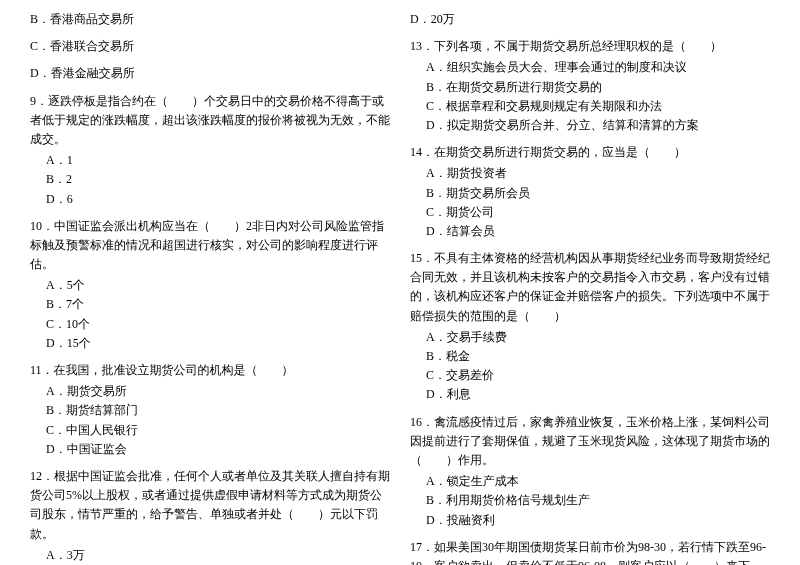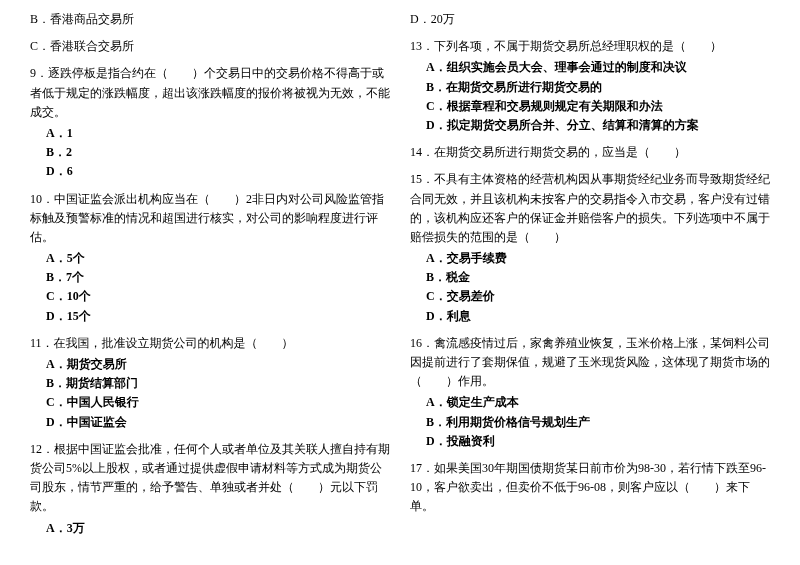--- a/index.html
+++ b/index.html
@@ -29,41 +29,43 @@
     .question-block {
       margin-bottom: 8px;
     }
     .question-text {
       line-height: 1.6;
       text-indent: 0;
       margin-bottom: 2px;
     }
     .options {
       padding-left: 16px;
-      font-weight: bold;
     }
     .option {
       line-height: 1.6;
     }
   </style>
 </head>
 <body>
 
 <div class="page">
   <div class="two-col">
     <div class="col">
 
       <div class="question-block">
         <div class="option">B．香港商品交易所</div>
       </div>
 
       <div class="question-block">
         <div class="option">C．香港联合交易所</div>
       </div>
 
+      <div class="question-block">
+        <div class="option">D．香港金融交易所</div>
+      </div>
 
       <div class="question-block">
         <div class="question-text">9．逐跌停板是指合约在（　　）个交易日中的交易价格不得高于或者低于规定的涨跌幅度，超出该涨跌幅度的报价将被视为无效，不能成交。</div>
         <div class="options">
           <div class="option">A．1</div>
           <div class="option">B．2</div>
           <div class="option">D．6</div>
         </div>
       </div>
 
@@ -108,20 +110,26 @@
         <div class="options">
           <div class="option">A．组织实施会员大会、理事会通过的制度和决议</div>
           <div class="option">B．在期货交易所进行期货交易的</div>
           <div class="option">C．根据章程和交易规则规定有关期限和办法</div>
           <div class="option">D．拟定期货交易所合并、分立、结算和清算的方案</div>
         </div>
       </div>
 
       <div class="question-block">
         <div class="question-text">14．在期货交易所进行期货交易的，应当是（　　）</div>
+        <div class="options">
+          <div class="option">A．期货投资者</div>
+          <div class="option">B．期货交易所会员</div>
+          <div class="option">C．期货公司</div>
+          <div class="option">D．结算会员</div>
+        </div>
       </div>
 
       <div class="question-block">
         <div class="question-text">15．不具有主体资格的经营机构因从事期货经纪业务而导致期货经纪合同无效，并且该机构未按客户的交易指令入市交易，客户没有过错的，该机构应还客户的保证金并赔偿客户的损失。下列选项中不属于赔偿损失的范围的是（　　）</div>
         <div class="options">
           <div class="option">A．交易手续费</div>
           <div class="option">B．税金</div>
           <div class="option">C．交易差价</div>
           <div class="option">D．利息</div>
         </div>

